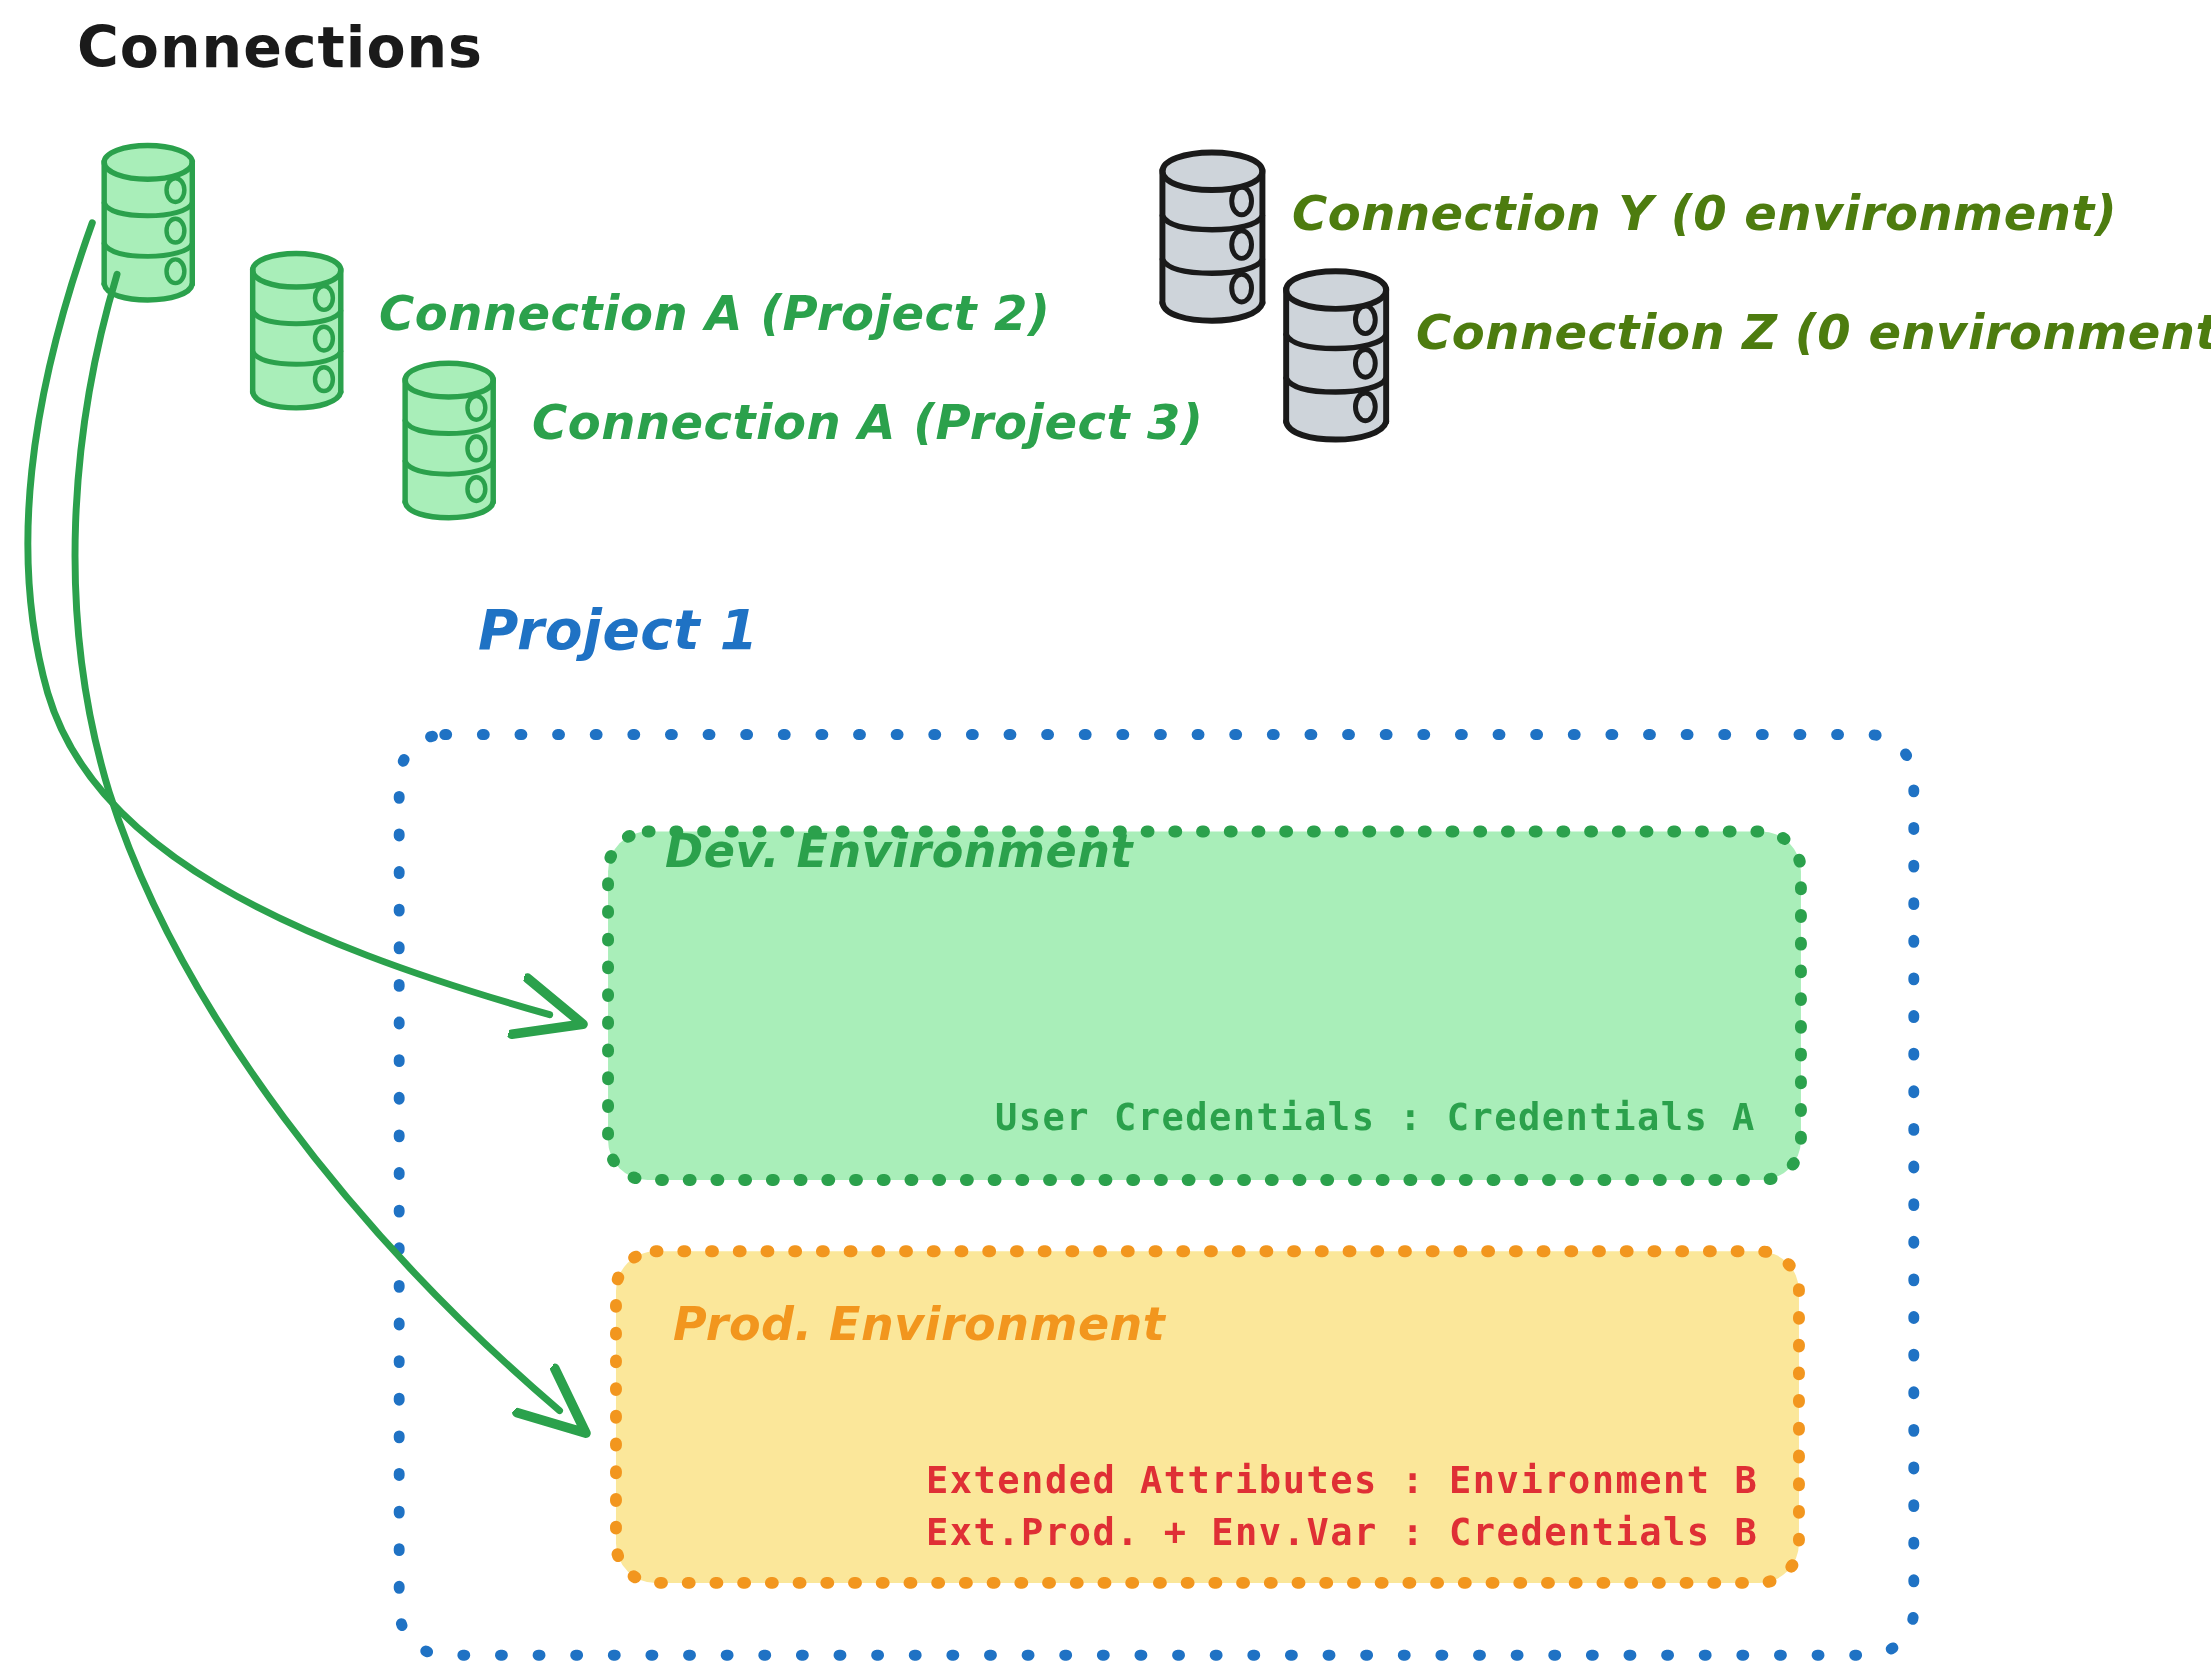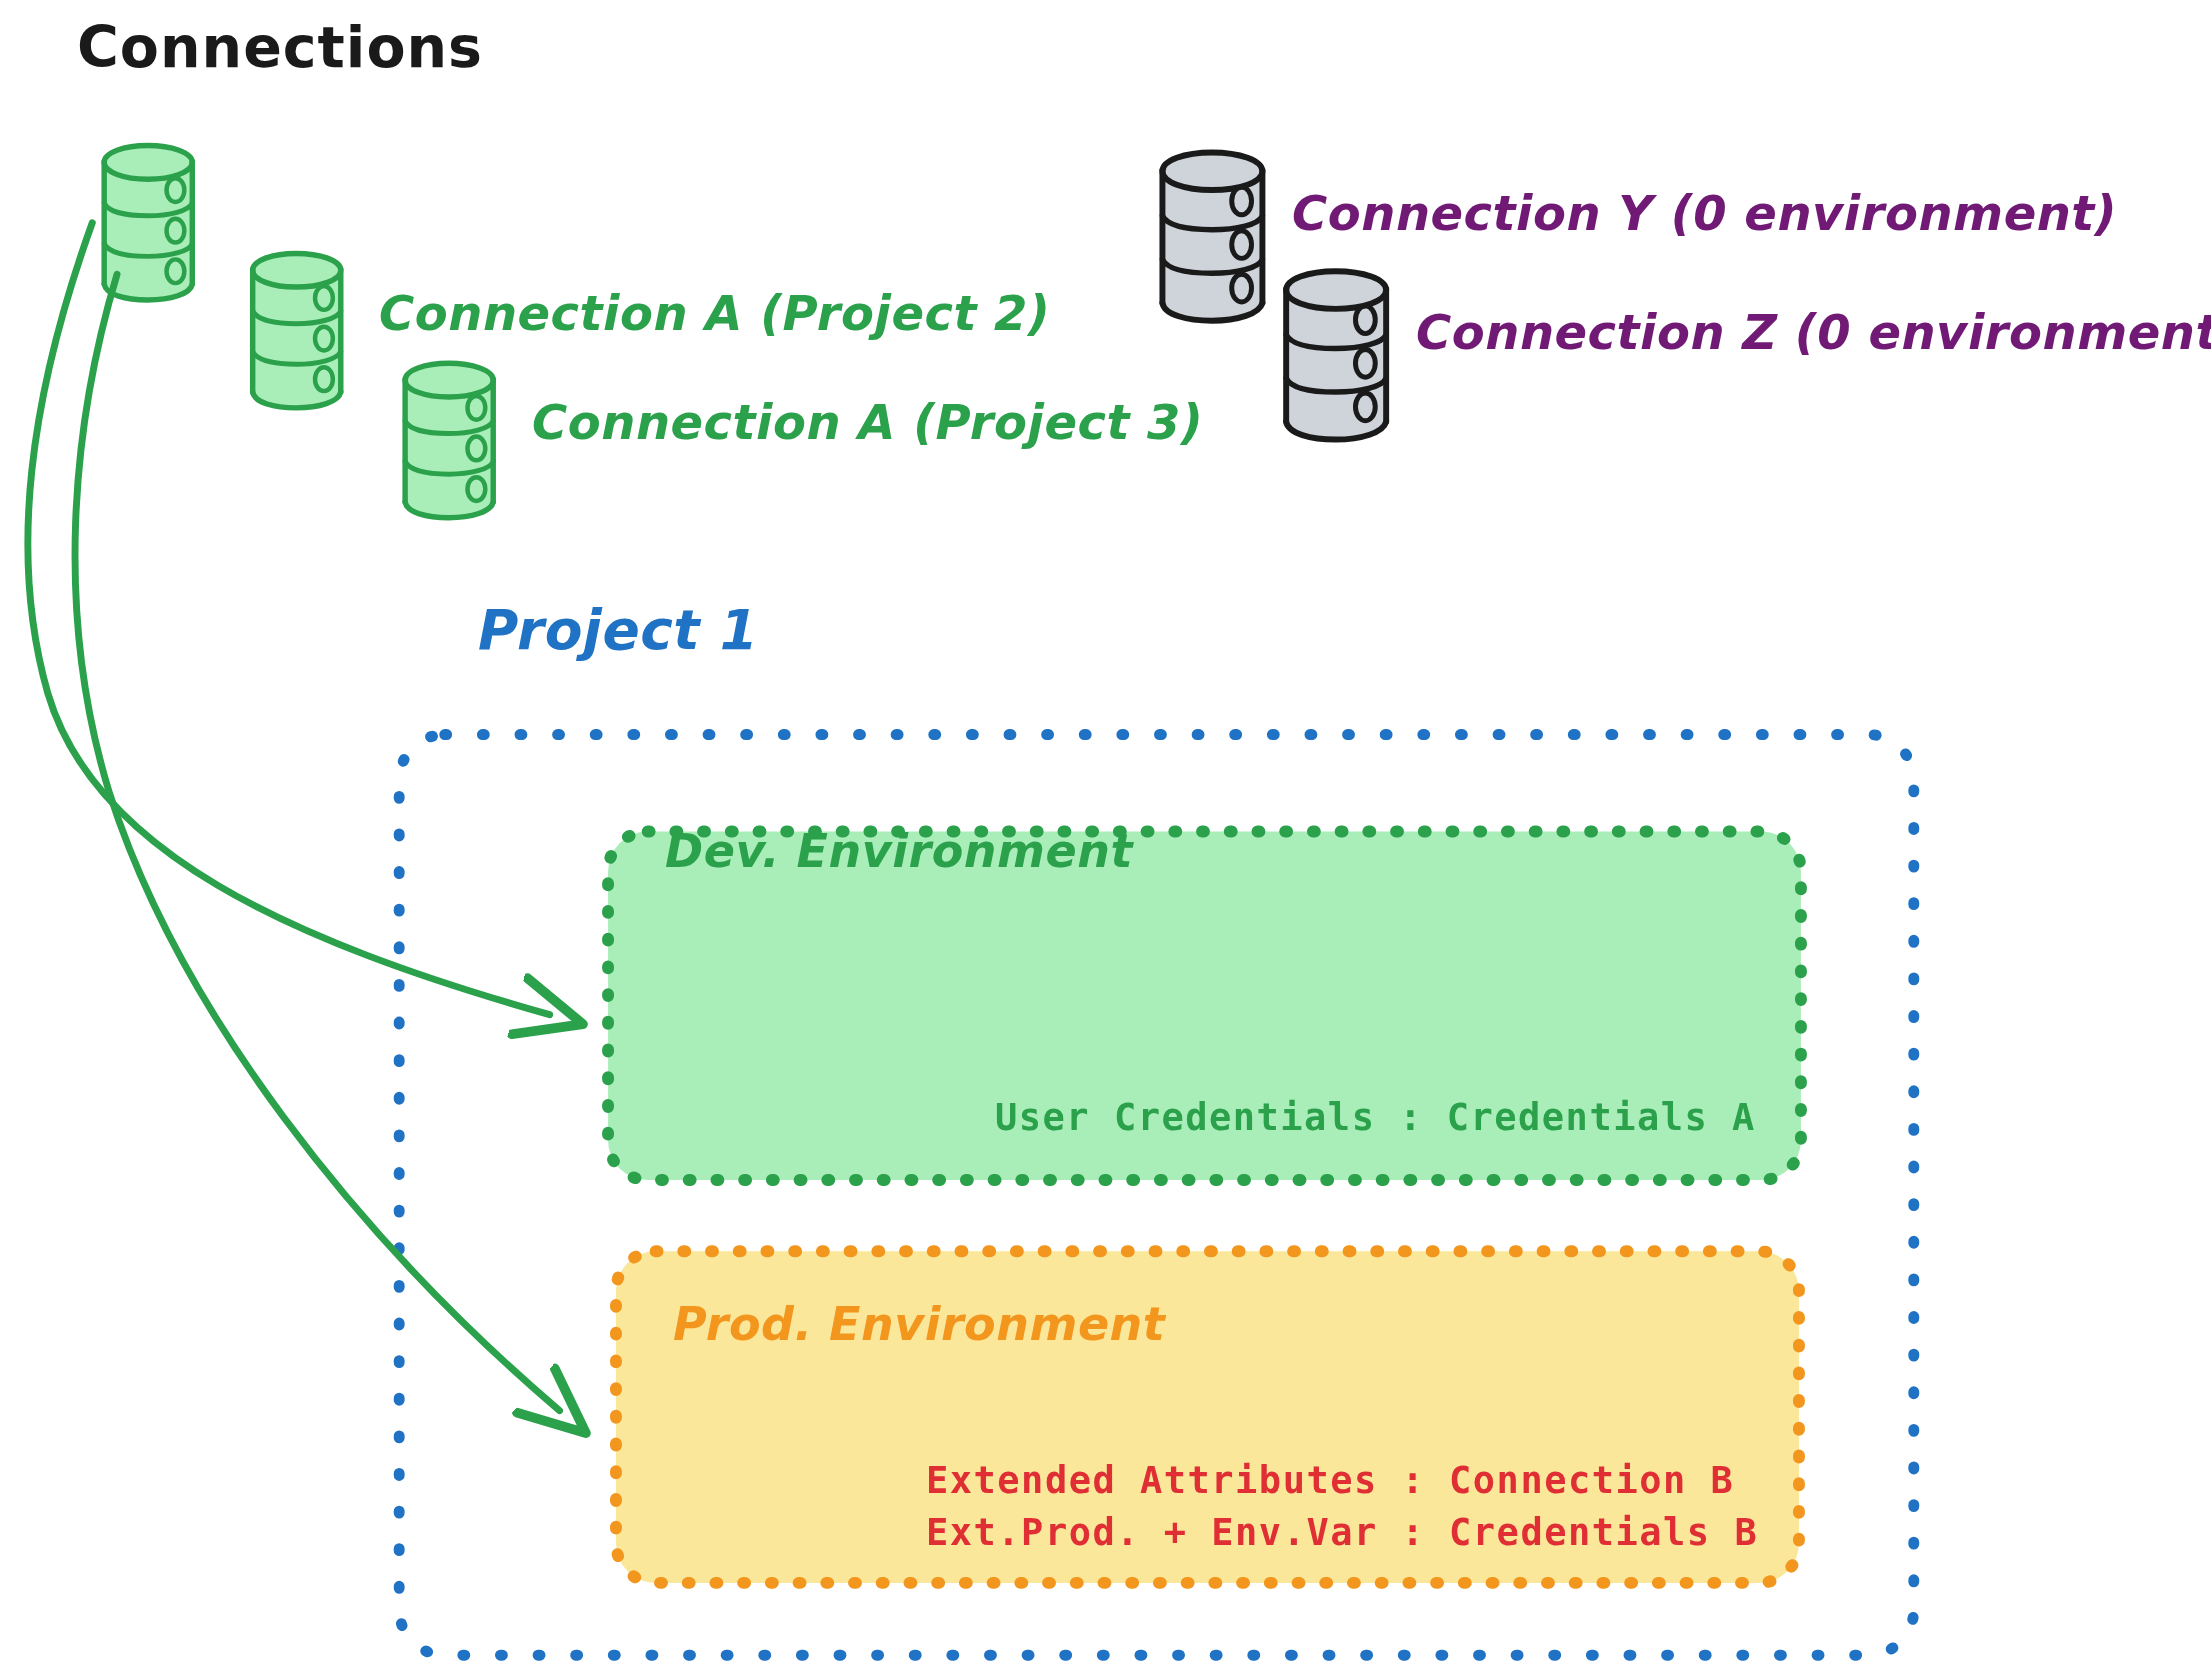--- a/index.html
+++ b/index.html
@@ -48,21 +48,21 @@
     color: #1a1a1a;
     font-size: 57px;
     letter-spacing: 1px;
   }
   .hand-green {
     color: #2ba14c;
     font-size: 48px;
     font-style: italic;
   }
   .hand-black {
-    color: #701a75;
+    color: #4d7c0f;
     font-size: 48px;
     font-style: italic;
   }
   .hand-blue {
     color: #1f72c4;
     font-size: 55px;
     font-style: italic;
   }
   .hand-env-green {
     color: #2ba14c;
@@ -204,19 +204,19 @@
     <div class="lbl hand hand-black" style="left:1416px; top:304px;">Connection Z (0 environment)</div>
 
     <div class="lbl hand hand-blue" style="left:478px; top:582px;margin-top:16px;">Project 1</div>
 
     <div class="lbl hand hand-env-green" style="left:665px; top:824px;">Dev. Environment</div>
 
     <div class="lbl mono mono-green" style="left:995px; top:1084px;">User Credentials : Credentials A</div>
 
     <div class="lbl hand hand-env-orange" style="left:673px; top:1297px;">Prod. Environment</div>
 
-    <div class="lbl mono mono-red" style="left:926px; top:1443px;">Extended Attributes : Connection B</div>
+    <div class="lbl mono mono-red" style="left:926px; top:1443px;">Extended Attributes : Environment B</div>
 
     <div class="lbl mono mono-red" style="left:926px; top:1495px;">Ext.Prod. + Env.Var : Credentials B</div>
 
   </div>
 </div>
 
 
 </body></html>

